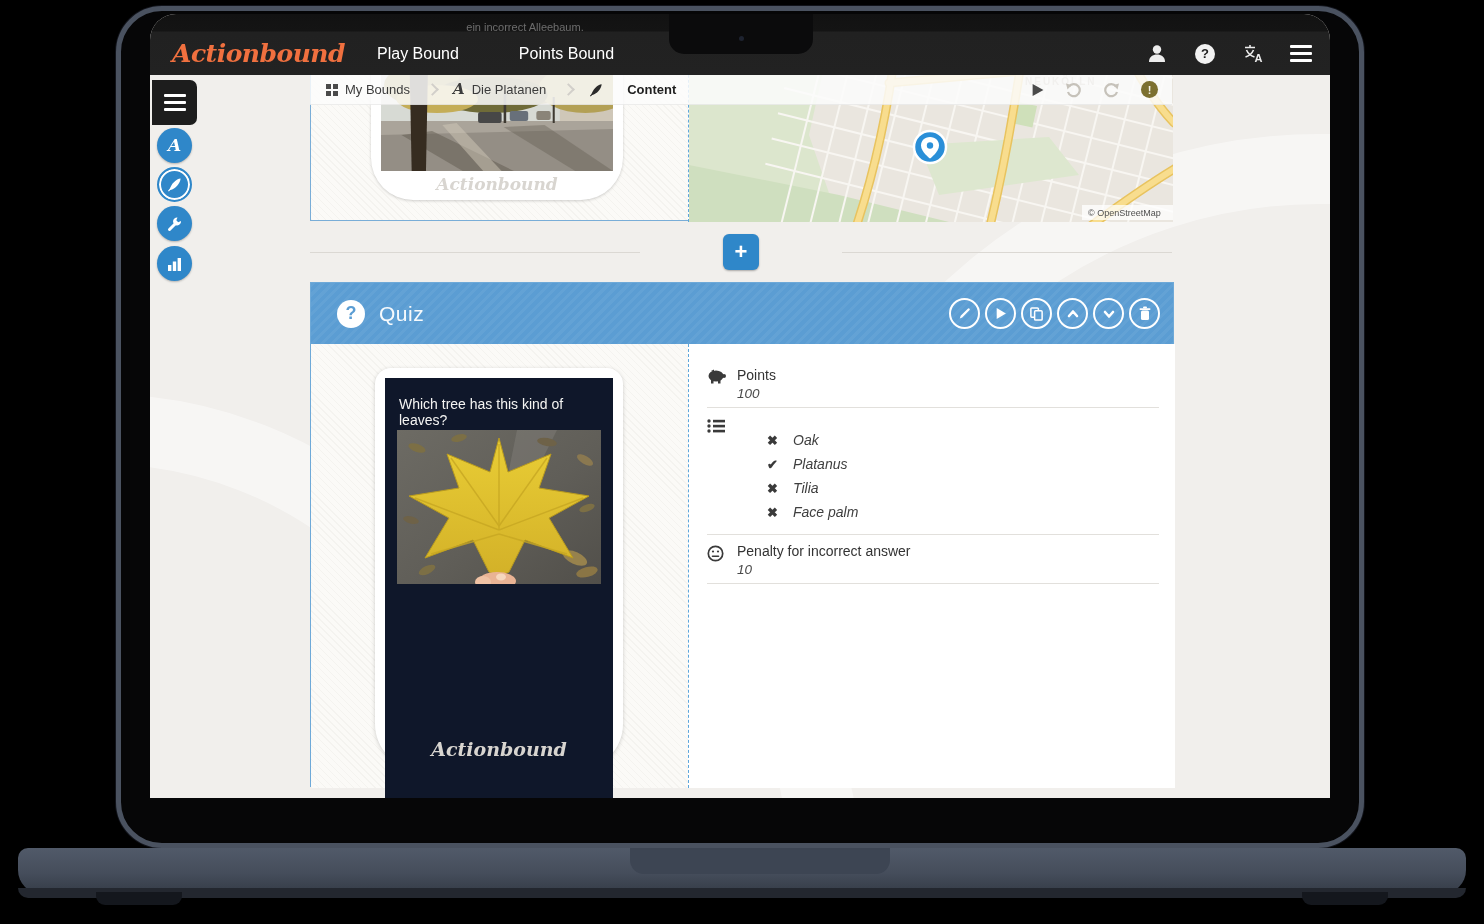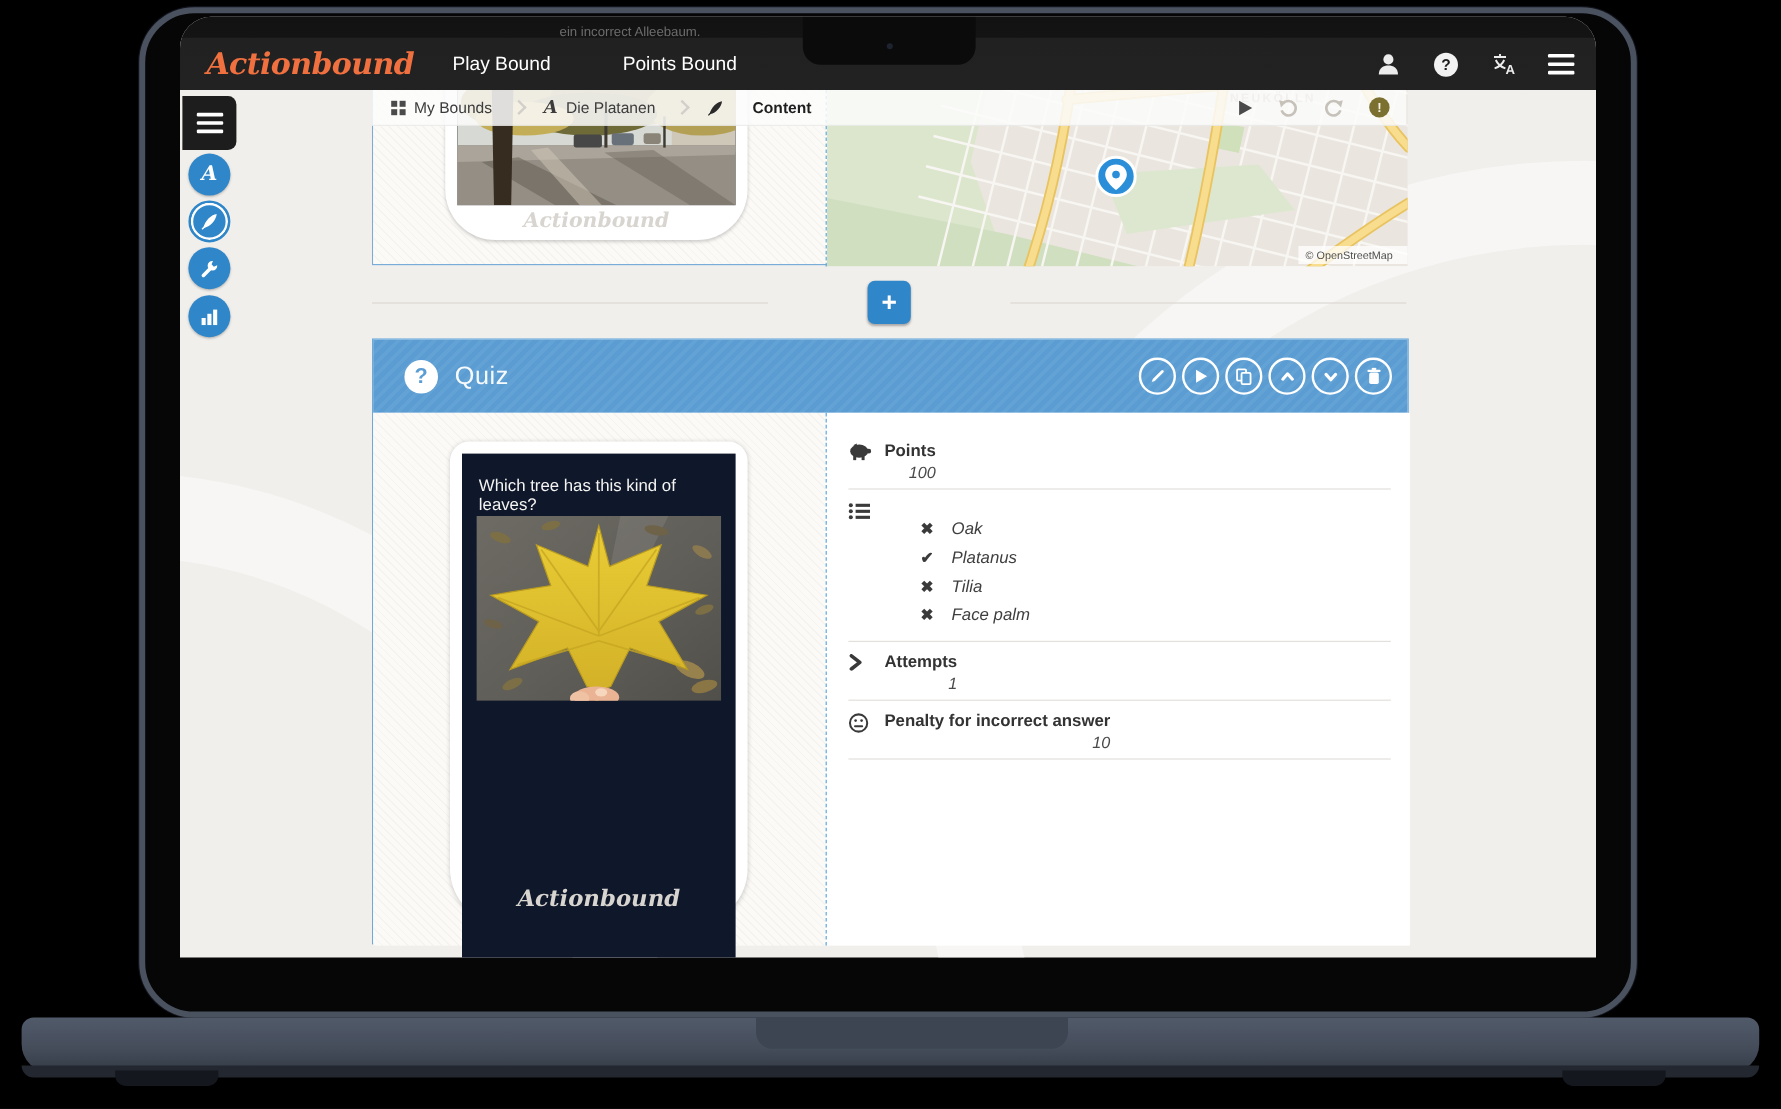--- a/index.html
+++ b/index.html
@@ -130,22 +130,22 @@
                    background:#0f172a; overflow:hidden; }
   .question { color:#f4f4f2; font-size:14px; padding:18px 14px 12px 14px; }
   .leaf-photo { position:absolute; left:12px; top:52px; width:204px; height:154px; }
   .wm2 { position:absolute; left:0; right:0; bottom:10px; font-size:19px; }
 
   
   .details { position:absolute; left:18px; right:16px; top:15px; }
   .drow { display:flex; padding:8px 0 6px 0; border-bottom:1px solid #e2e0dc; }
   .drow.last { border-bottom:none; }
   .dicon { width:30px; padding-top:2px; flex:none; }
-  .dlabel { font-size:14px; color:#333; font-weight:700; }
-  .dvalue { font-size:13.5px; color:#4a4a4a; font-style:italic; margin-top:3px;text-align:right; }
+  .dlabel { font-size:14px; color:#333; font-weight:400; }
+  .dvalue { font-size:13.5px; color:#4a4a4a; font-style:italic; margin-top:3px; }
   .opts { margin-top:12px; margin-bottom:4px; }
   .opt { display:flex; align-items:center; gap:12px; padding:4px 0 4px 30px; }
   .opt .mark { width:14px; font-size:13px; font-weight:700; color:#3a3a3a; }
   .opt .olabel { font-size:14px; font-style:italic; color:#3f3f3f; }
 
   svg { display:block; }
 </style>
 </head>
 <body>
 
@@ -385,31 +385,20 @@
                   <span class="olabel">Tilia</span>
                 </div>
                 <div class="opt">
                   <span class="mark">✖</span>
                   <span class="olabel">Face palm</span>
                 </div>
               </div>
             </div>
           </div>
 
-          <div class="drow">
-            <div class="dicon">
-              <svg width="12" height="14" viewBox="0 0 12 14">
-                  <polyline points="2.5,1.5 9.5,7 2.5,12.5" fill="none" stroke="#3a3a3a" stroke-width="3" stroke-linecap="round" stroke-linejoin="round"></polyline>
-                </svg>
-            </div>
-            <div>
-              <div class="dlabel">Attempts</div>
-              <div class="dvalue">1</div>
-            </div>
-          </div>
 
           <div class="drow">
             <div class="dicon">
               <svg width="17" height="17" viewBox="0 0 17 17">
                 <circle cx="8.5" cy="8.5" r="7.2" fill="none" stroke="#3a3a3a" stroke-width="1.7"></circle>
                 <circle cx="6" cy="6.5" r="1.1" fill="#3a3a3a"></circle>
                   <circle cx="11" cy="6.5" r="1.1" fill="#3a3a3a"></circle>
                 <line x1="5.5" y1="11.2" x2="11.5" y2="11.2" stroke="#3a3a3a" stroke-width="1.6" stroke-linecap="round"></line>
               </svg>
             </div>

